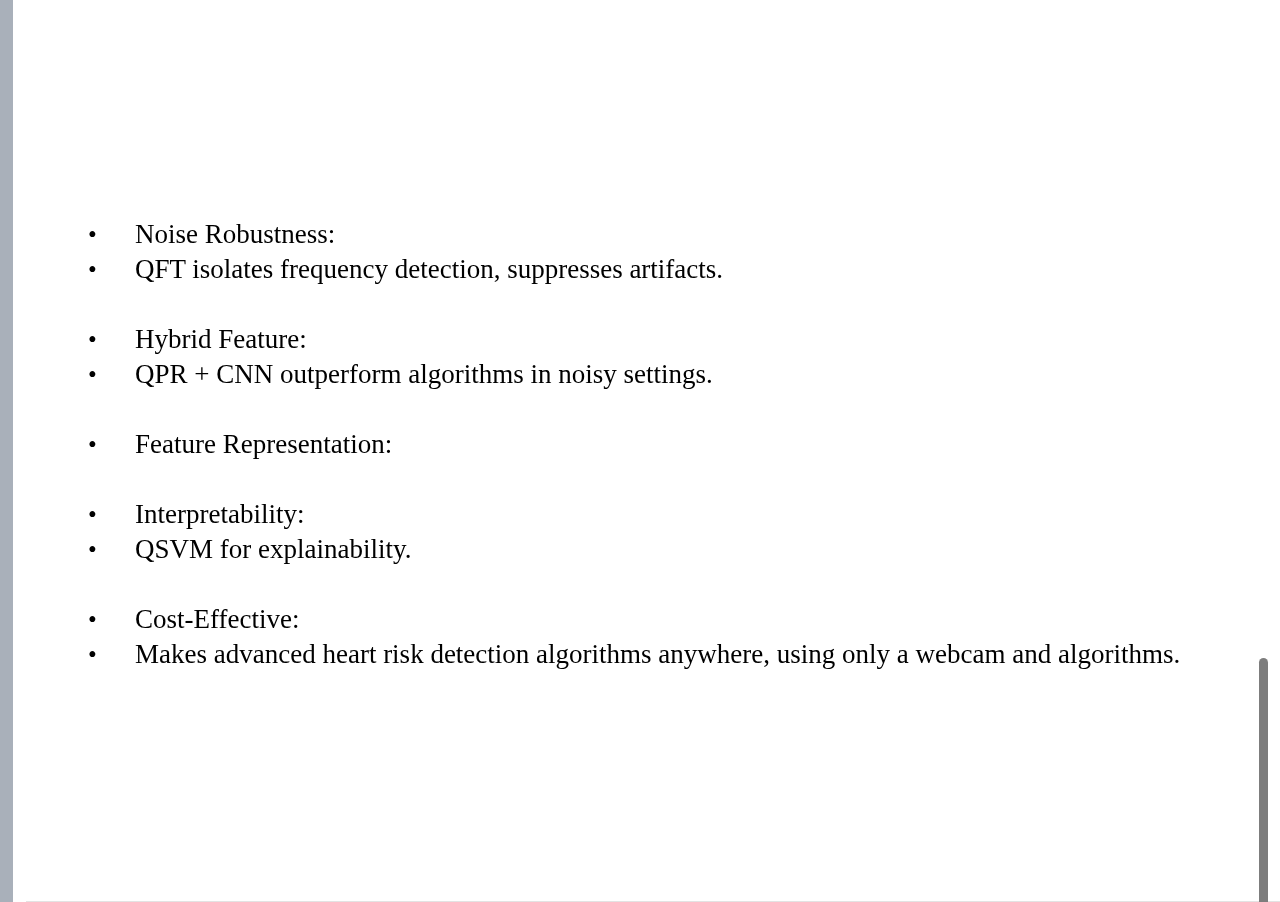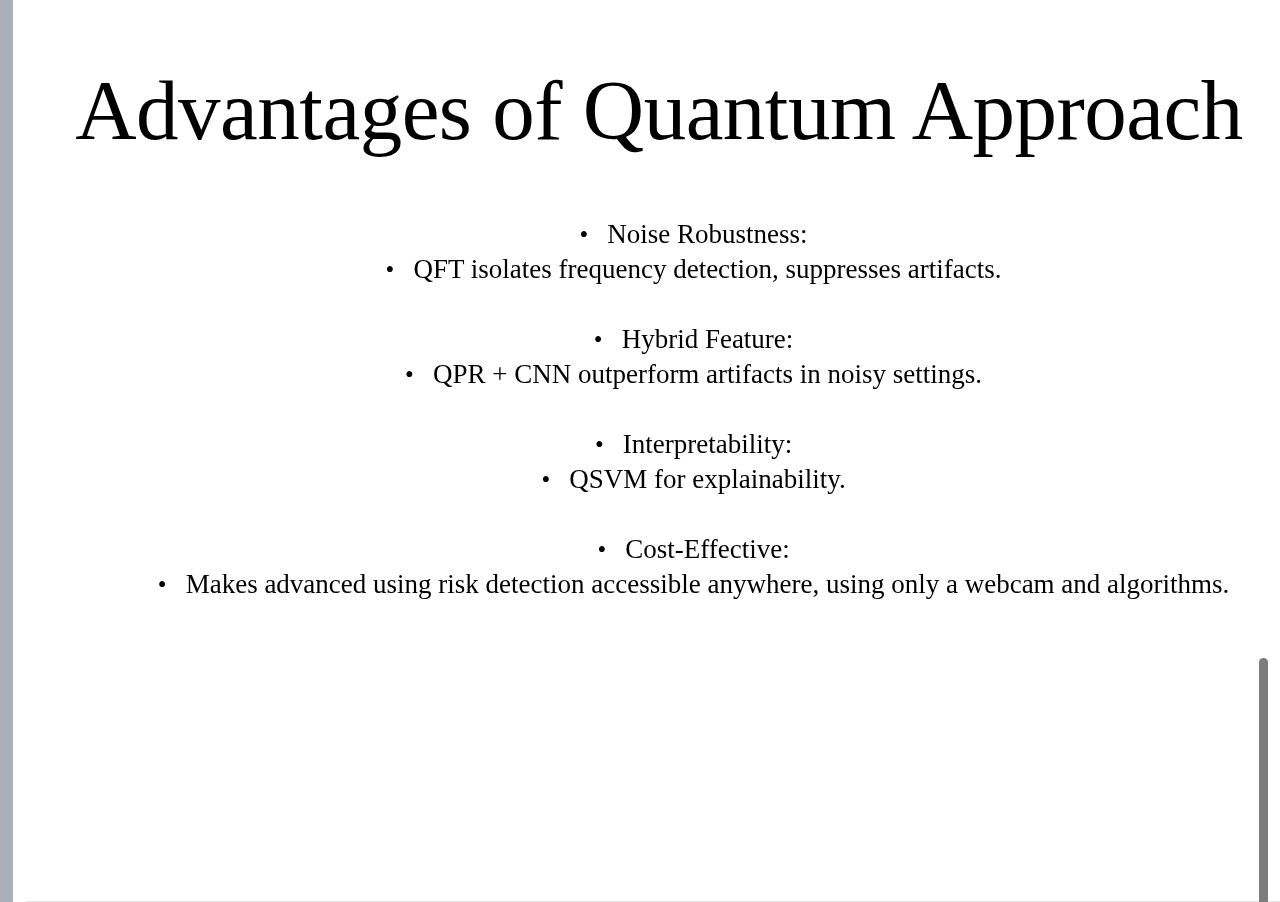--- a/index.html
+++ b/index.html
@@ -55,21 +55,20 @@
     padding-left: 75px;
     font-size: 27px;
     line-height: 35px;
     color: #000000;
   }
   .bullet-group {
     margin: 0 0 35px 0;
   }
   .bullet-line {
     white-space: nowrap;
-    text-align: center;
   }
   .bullet-glyph {
     display: inline-block;
     width: 47px;
     font-size: 25px;
   }
   .scrollbar-thumb {
     position: absolute;
     top: 658px;
     right: 12px;
@@ -89,60 +88,62 @@
 </style>
 </head>
 <body>
 
 <div class="viewport">
 
   <div class="left-strip"></div>
 
   <div class="slide">
 
-    <div class="slide-title">Advantages of Quantum Approach</div>
 
     <div class="bullets">
 
       <div class="bullet-group">
         <div class="bullet-line">
           <span class="bullet-glyph">•</span><span>Noise Robustness:</span>
         </div>
         <div class="bullet-line">
           <span class="bullet-glyph">•</span><span>QFT isolates frequency detection, suppresses artifacts.</span>
         </div>
       </div>
 
       <div class="bullet-group">
         <div class="bullet-line">
           <span class="bullet-glyph">•</span><span>Hybrid Feature:</span>
         </div>
         <div class="bullet-line">
-          <span class="bullet-glyph">•</span><span>QPR + CNN outperform artifacts in noisy settings.</span>
+          <span class="bullet-glyph">•</span><span>QPR + CNN outperform algorithms in noisy settings.</span>
         </div>
       </div>
 
       <div class="bullet-group">
+        <div class="bullet-line">
+          <span class="bullet-glyph">•</span><span>Feature Representation:</span>
+        </div>
       </div>
 
       <div class="bullet-group">
         <div class="bullet-line">
           <span class="bullet-glyph">•</span><span>Interpretability:</span>
         </div>
         <div class="bullet-line">
           <span class="bullet-glyph">•</span><span>QSVM for explainability.</span>
         </div>
       </div>
 
       <div class="bullet-group">
         <div class="bullet-line">
           <span class="bullet-glyph">•</span><span>Cost-Effective:</span>
         </div>
         <div class="bullet-line">
-          <span class="bullet-glyph">•</span><span>Makes advanced using risk detection accessible anywhere, using only a webcam and algorithms.</span>
+          <span class="bullet-glyph">•</span><span>Makes advanced heart risk detection algorithms anywhere, using only a webcam and algorithms.</span>
         </div>
       </div>
 
     </div>
 
     <div class="bottom-edge-line"></div>
   </div>
 
   <div class="scrollbar-thumb"></div>
 

